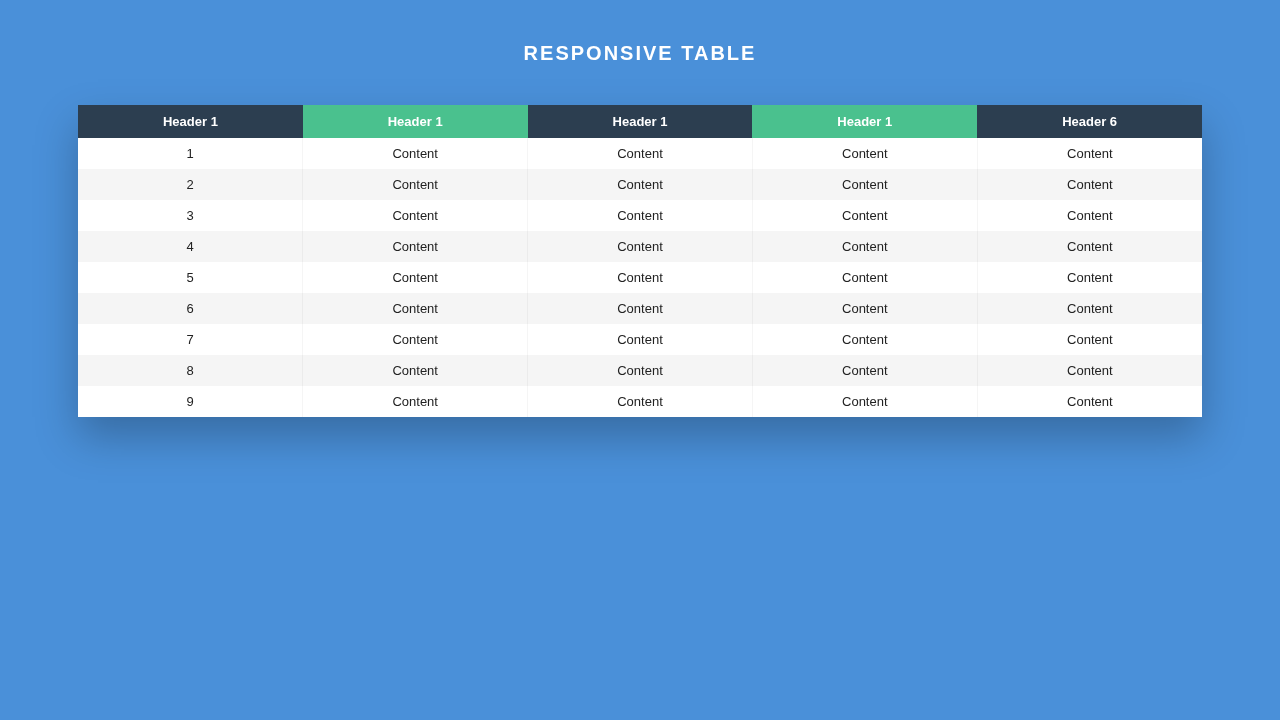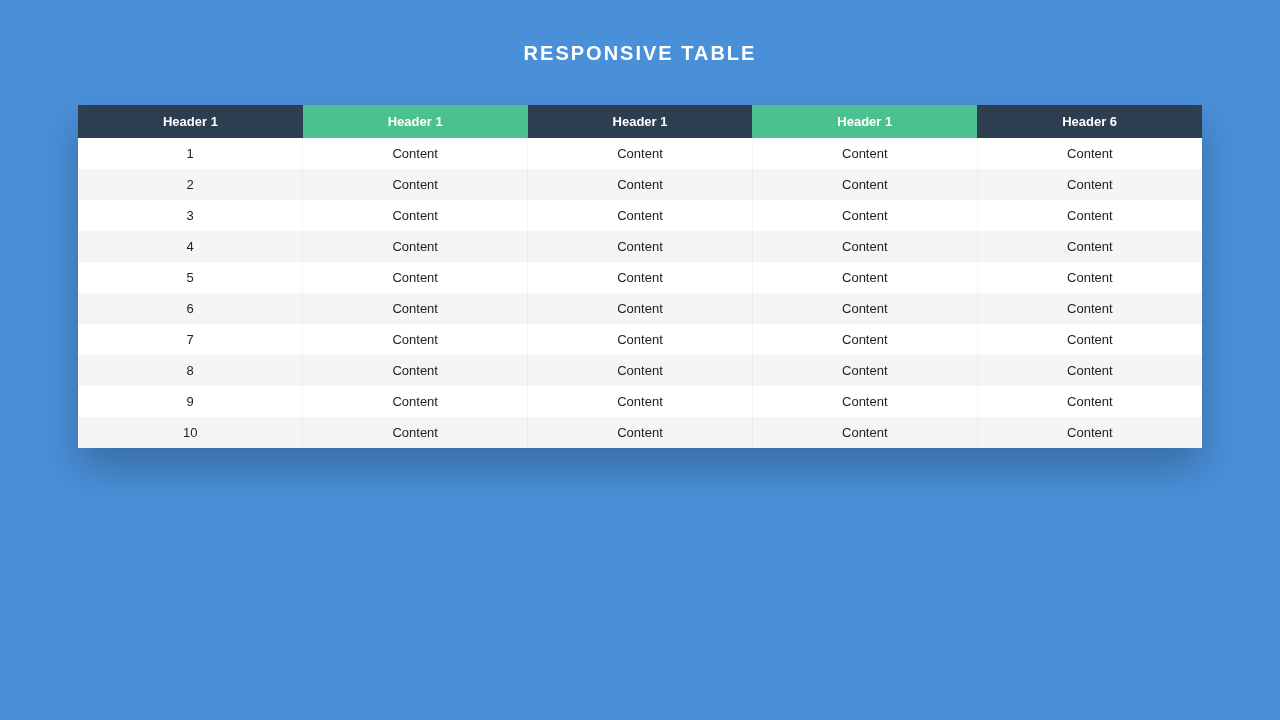--- a/index.html
+++ b/index.html
@@ -122,22 +122,15 @@
         <td>Content</td>
         <td>Content</td>
       </tr>
       <tr class="row-white">
         <td>9</td>
         <td>Content</td>
         <td>Content</td>
         <td>Content</td>
         <td>Content</td>
       </tr>
-      <tr class="row-gray">
-        <td>10</td>
-        <td>Content</td>
-        <td>Content</td>
-        <td>Content</td>
-        <td>Content</td>
-      </tr>
     </tbody>
   </table>
 </div>
 
 </body></html>

